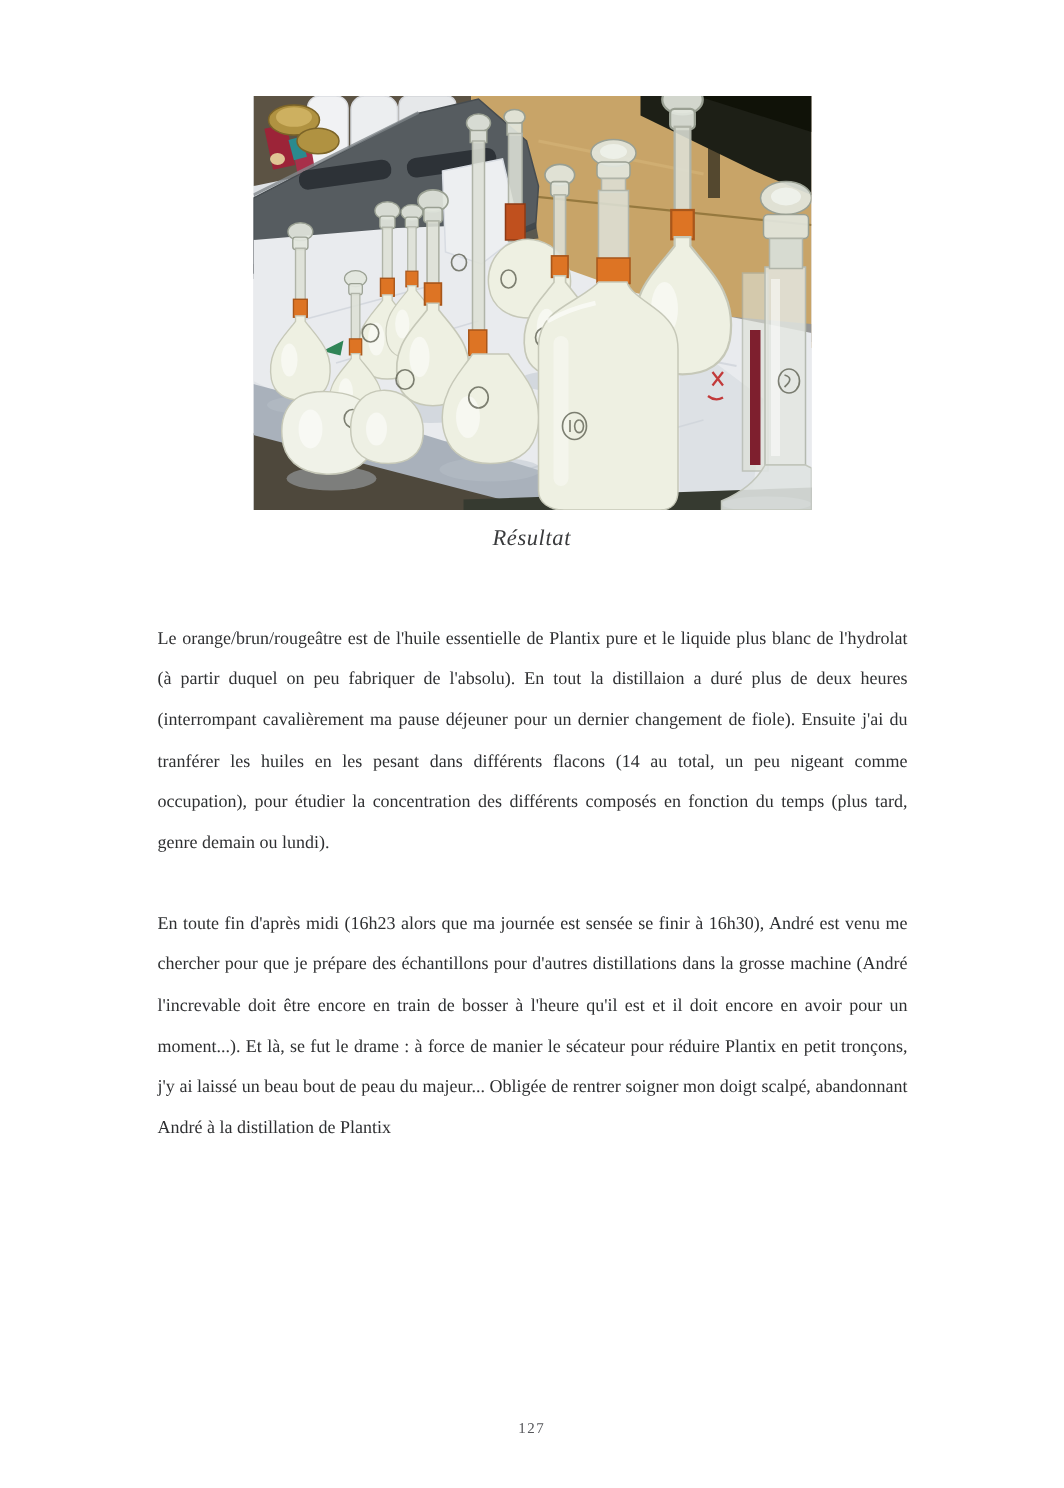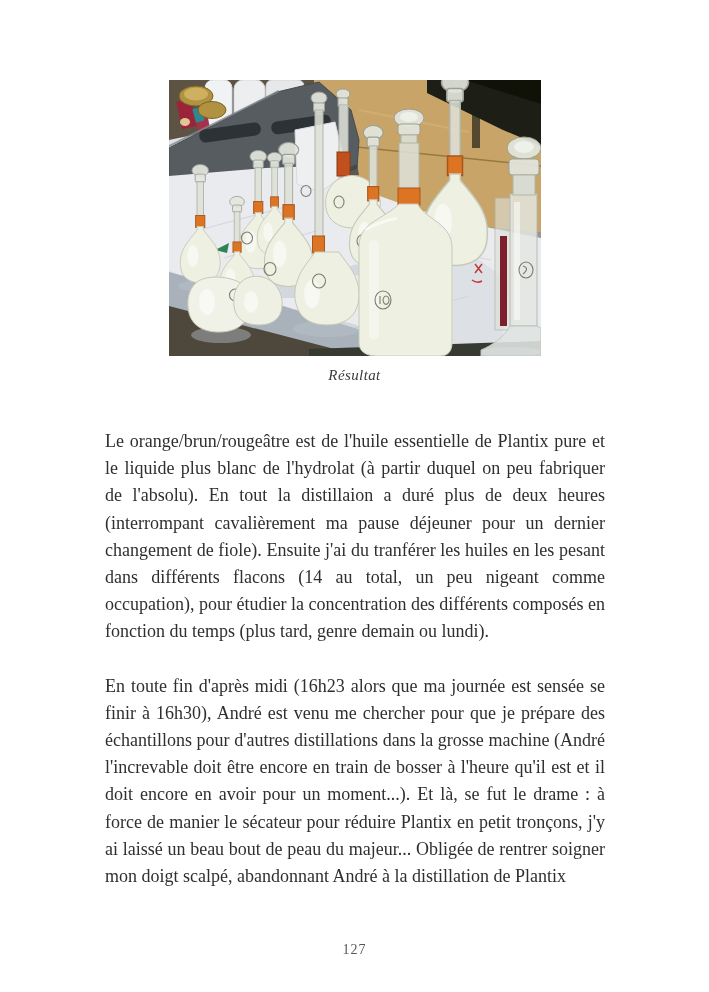--- a/index.html
+++ b/index.html
@@ -1,35 +1,35 @@
 <!DOCTYPE html>
 <html style="--text_ink: #2e2f31; --muted_ink: #55565a; --paper_white: #e9ebee; --tray_gray: #565c60; --wall_wood: #c8a468; --dark_shelf: #1d1f16; --flask_milk: #eef0e2; --oil_orange: #dd7424; --stripe_maroon: #7e1f2e; --can_gold: #b09241; --floor_olive: #4e483c; --tray_edge_light: #a9b1bb;"><head>
 <meta charset="utf-8">
 <style>
   html,body{margin:0;padding:0;background:#888;}
   .page{
     position:relative;width:709px;height:992px;margin:0 auto;
     background:#ffffff;overflow:hidden;
     font-family:"Liberation Serif", serif;color:var(--text_ink,#2e2f31);
   }
-  .figure{margin:80px auto 0;width:372px;}
+  .figure{margin:64px auto 0;width:372px;}
   .photo{display:block;width:372px;height:276px;background:#e2e5e8;}
   .caption{
     margin-top:11px;text-align:center;font-style:italic;
     font-size:15px;letter-spacing:.4px;color:#3a3b3d;
   }
   .body-text{
-    margin:44px 104px 0 105px;font-size:18px;line-height:27.2px;
+    margin:44px 104px 0 105px;font-size:12px;line-height:27.2px;
     text-align:justify;color:var(--text_ink,#2e2f31);
   }
   .body-text p{margin:0;}
   .body-text p + p{margin-top:27px;}
   .page-number{
     position:absolute;left:0;right:0;bottom:34px;text-align:center;
-    font-size:14px;color:var(--muted_ink,#55565a);letter-spacing:1px;
+    font-size:10px;color:var(--muted_ink,#55565a);letter-spacing:1px;
   }
   
   .c-wood{fill:var(--wall_wood);}
   .c-dark{fill:var(--dark_shelf);}
   .c-tray{fill:var(--tray_gray);}
   .c-paper{fill:var(--paper_white);}
   .c-milk{fill:var(--flask_milk);stroke:#c6c8b8;stroke-width:1;}
   .c-oil{fill:var(--oil_orange);stroke:#a8561a;stroke-width:1;}
   .c-maroon{fill:var(--stripe_maroon);}
   .c-gold{fill:var(--can_gold);}

